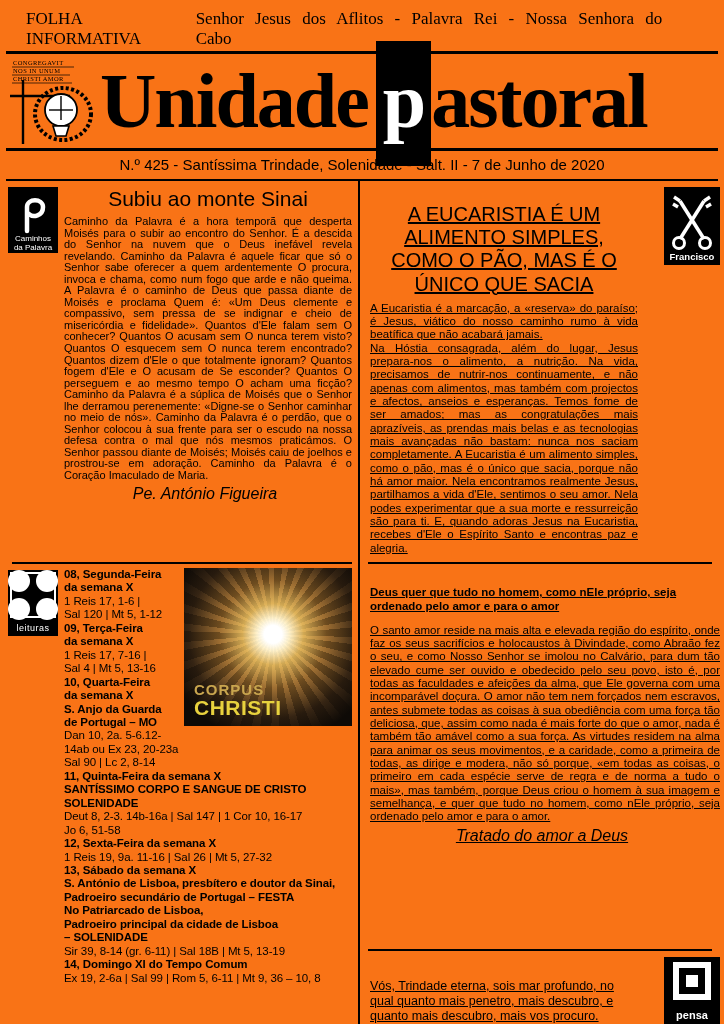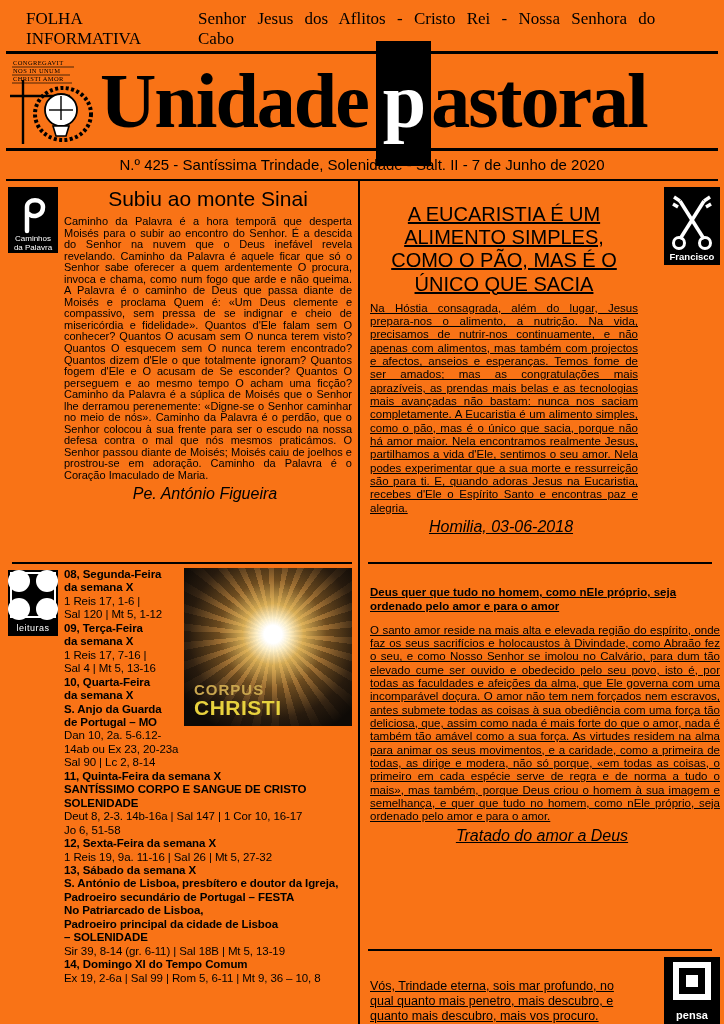--- a/index.html
+++ b/index.html
@@ -65,21 +65,21 @@
   
   .plaque{display:block;}
 </style>
 </head>
 <body>
 
 <div class="page">
 
   <div class="kicker">
     <span>FOLHA INFORMATIVA</span>
-    <span class="kicker-right">Senhor Jesus dos Aflitos - Cristo Rei - Nossa Senhora do Cabo</span>
+    <span class="kicker-right">Senhor Jesus dos Aflitos - Palavra Rei - Nossa Senhora do Cabo</span>
   </div>
   <div class="rule-thick"></div>
 
   <div class="masthead">
     <svg class="logo" width="100" height="90" viewBox="0 0 100 90">
       <text x="5" y="9" font-size="6.5" font-family="Liberation Serif, serif" letter-spacing="0.4">CONGREGAVIT</text>
       <line x1="4" y1="11" x2="66" y2="11" stroke="#000" stroke-width="0.7"></line>
       <text x="5" y="17" font-size="6.5" font-family="Liberation Serif, serif" letter-spacing="0.4">NOS IN UNUM</text>
       <line x1="4" y1="19" x2="62" y2="19" stroke="#000" stroke-width="0.7"></line>
       <text x="5" y="25" font-size="6.5" font-family="Liberation Serif, serif" letter-spacing="0.4">CHRISTI AMOR</text>
@@ -184,21 +184,21 @@
                 <div class="rl">Deut 8, 2-3. 14b-16a | Sal 147 | 1 Cor 10, 16-17</div>
 
                 <div class="rl">Jo 6, 51-58</div>
 
                 <div class="rl b">12, Sexta-Feira da semana X</div>
 
                 <div class="rl">1 Reis 19, 9a. 11-16 | Sal 26 | Mt 5, 27-32</div>
 
                 <div class="rl b">13, Sábado da semana X</div>
 
-                <div class="rl b">S. António de Lisboa, presbítero e doutor da Igreja,</div>
+                <div class="rl b">S. António de Lisboa, presbítero e doutor da Sinai,</div>
 
                 <div class="rl b">Padroeiro secundário de Portugal – FESTA</div>
 
                 <div class="rl b">No Patriarcado de Lisboa,</div>
 
                 <div class="rl b">Padroeiro principal da cidade de Lisboa</div>
 
                 <div class="rl b">– SOLENIDADE</div>
 
                 <div class="rl">Sir 39, 8-14 (gr. 6-11) | Sal 18B | Mt 5, 13-19</div>
@@ -214,20 +214,21 @@
     </div>
 
     <div class="col-right">
 
       <div class="sec-article-right">
         <div class="row">
           <div class="text-col-r">
             <div class="a-title-r">A EUCARISTIA É UM ALIMENTO SIMPLES, COMO O PÃO, MAS É O ÚNICO QUE SACIA</div>
             <div class="a-body-r">
 
+                <p>A Eucaristia é a marcação, a «reserva» do paraíso; é Jesus, viático do nosso caminho rumo à vida beatífica que não acabará jamais.</p>
 
                 <p>Na Hóstia consagrada, além do lugar, Jesus prepara-nos o alimento, a nutrição. Na vida, precisamos de nutrir-nos continuamente, e não apenas com alimentos, mas também com projectos e afectos, anseios e esperanças. Temos fome de ser amados; mas as congratulações mais aprazíveis, as prendas mais belas e as tecnologias mais avançadas não bastam: nunca nos saciam completamente. A Eucaristia é um alimento simples, como o pão, mas é o único que sacia, porque não há amor maior. Nela encontramos realmente Jesus, partilhamos a vida d'Ele, sentimos o seu amor. Nela podes experimentar que a sua morte e ressurreição são para ti. E, quando adoras Jesus na Eucaristia, recebes d'Ele o Espírito Santo e encontras paz e alegria.</p>
               </div>
             <div class="sig">Homilia, 03-06-2018</div>
           </div>
           <div class="icon-col-r">
             <svg class="plaque" width="56" height="78" viewBox="0 0 56 78">
               <rect x="0" y="0" width="56" height="78" fill="#000"></rect>
               <line x1="16" y1="52" x2="40" y2="14" stroke="#fff" stroke-width="3.6"></line>
               <line x1="40" y1="52" x2="16" y2="14" stroke="#fff" stroke-width="3.6"></line>

